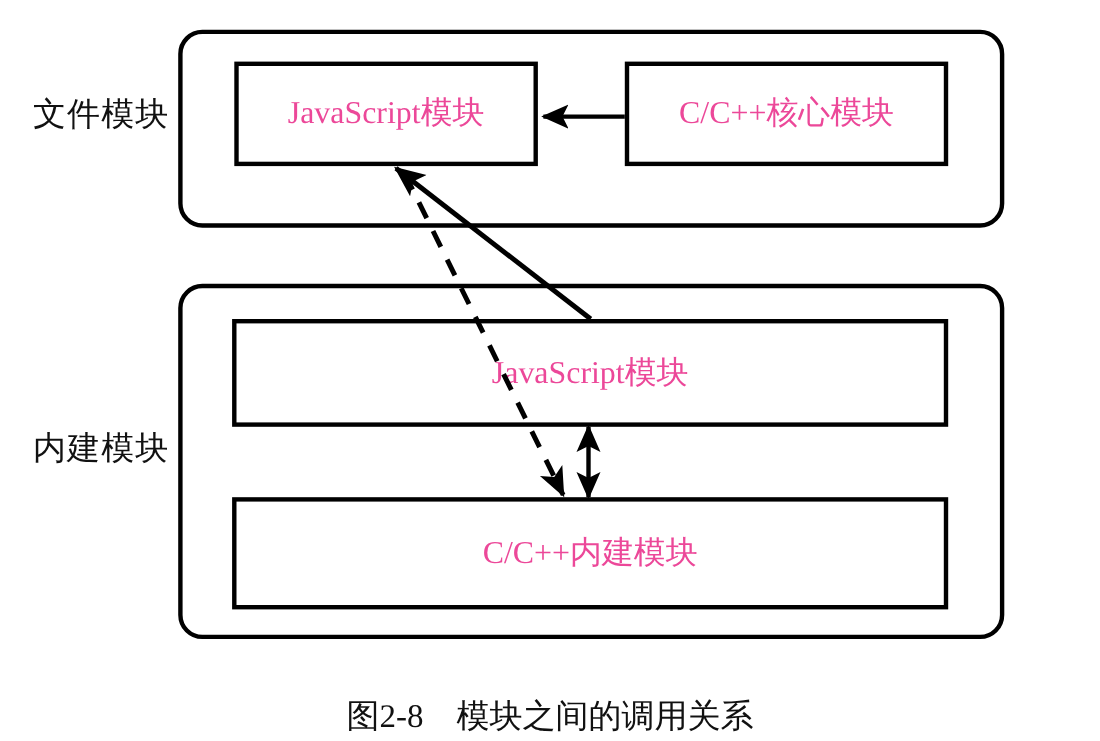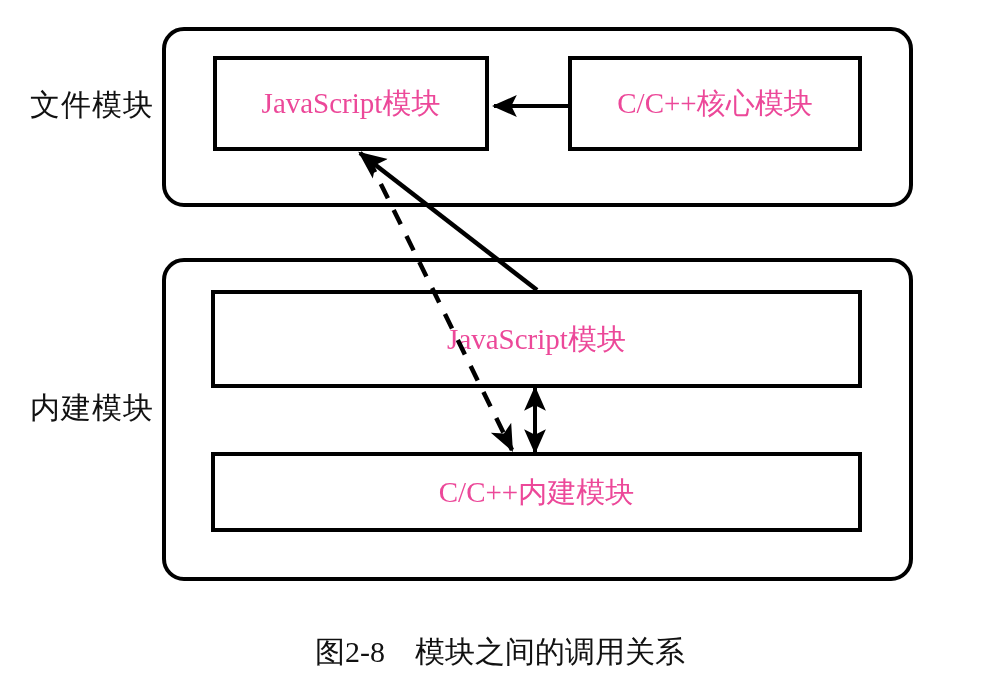--- a/index.html
+++ b/index.html
@@ -87,21 +87,21 @@
   <div class="module-box" style="left:568px; top:56px; width:294px; height:95px;">
     <span class="module-label">C/C++核心模块</span>
   </div>
 
   <div class="group-box" style="left:162px; top:258px; width:751px; height:323px;"></div>
 
   <div class="module-box" style="left:211px; top:290px; width:651px; height:98px;">
     <span class="module-label">JavaScript模块</span>
   </div>
 
-  <div class="module-box" style="left:211px; top:452px; width:651px; height:80px;">
+  <div class="module-box" style="left:211px; top:452px; width:651px; height:102px;">
     <span class="module-label">C/C++内建模块</span>
   </div>
 
   <svg class="overlay" viewBox="0 0 1000 674">
     <defs>
       <marker id="arrowSolid" viewBox="0 0 10 10" refX="9.2" refY="5" markerWidth="6.2" markerHeight="6.2" orient="auto-start-reverse">
         <path d="M 0 0.6 L 10 5 L 0 9.4 L 2.2 5 Z" fill="#000000"></path>
       </marker>
       <marker id="arrowSolid2" viewBox="0 0 10 10" refX="9.2" refY="5" markerWidth="6.2" markerHeight="6.2" orient="auto-start-reverse">
         <path d="M 0 0.6 L 10 5 L 0 9.4 L 2.2 5 Z" fill="#000000"></path>

